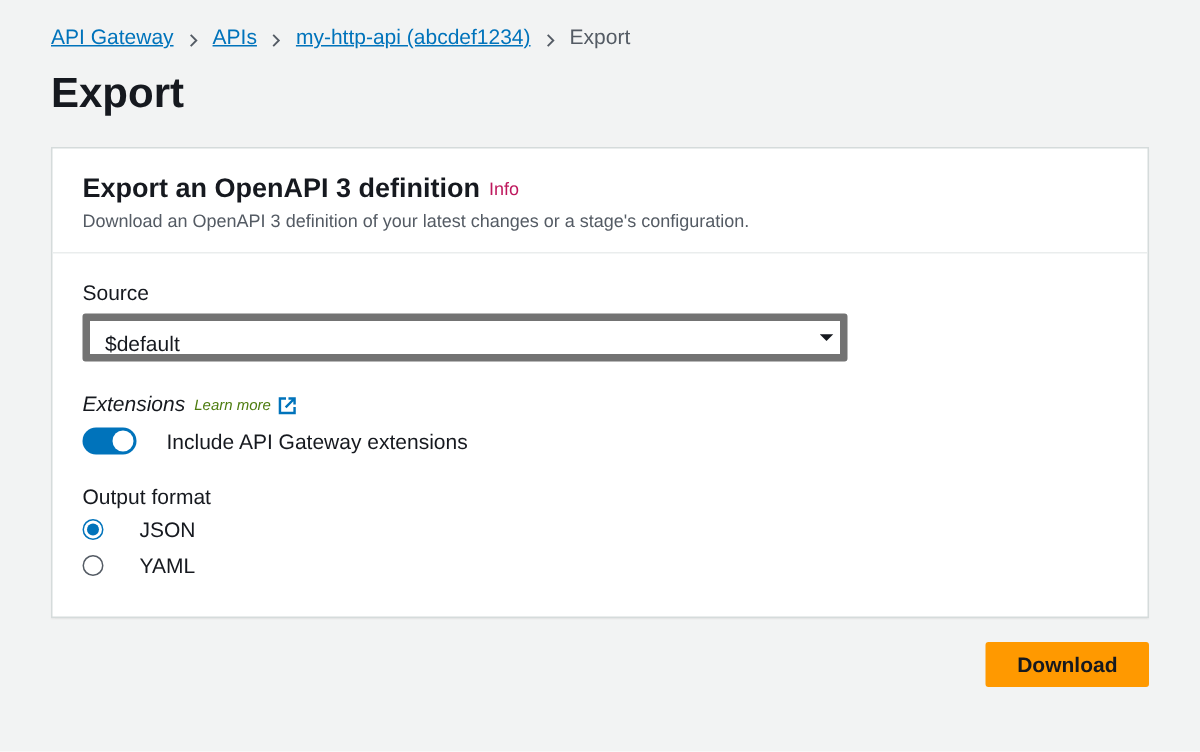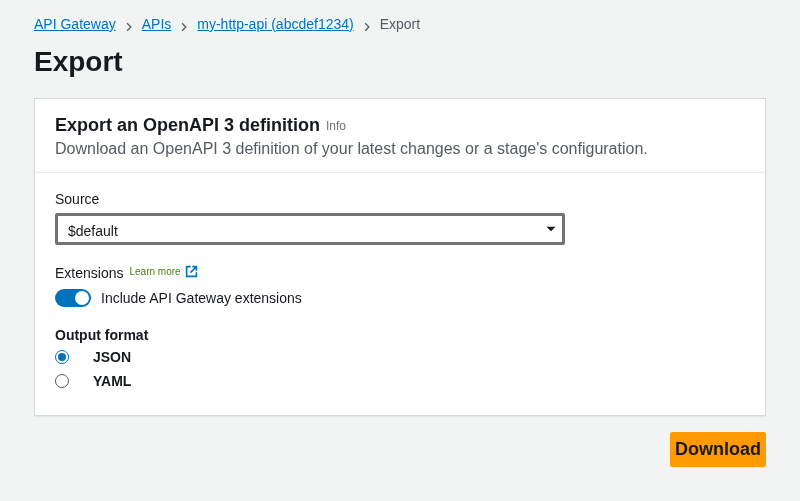--- a/index.html
+++ b/index.html
@@ -55,82 +55,83 @@
     display: flex;
     align-items: center;
     gap: 6px;
     text-align: center;
   }
   .panel-title {
     font-size: 18px;
     font-weight: 700;
   }
   .info-link {
-    color: #737373;
+    color: #be185d;
     font-size: 12px;
     font-weight: 400;
     cursor: pointer;
   }
   .panel-desc {
     color: #545b64;
-    font-size: 16px;
+    font-size: 12px;
     margin-top: 4px;
   }
   .panel-body {
     padding: 18px 20px 18px 20px;
   }
   .form-row { margin-bottom: 20px; }
   .form-label {
     font-size: 14px;
     margin-bottom: 6px;
     display: block;
   }
   .select-wrap {
     position: relative;
     width: 510px;
     max-width: 100%;
   }
   .select {
     width: 100%;
-    border: 3px solid #737373;
+    border: 5px solid #737373;
     background: #fff;
     padding: 6px 28px 6px 10px;
     font-size: 14px;
     height: 32px;
     line-height: 18px;
     cursor: pointer;
     border-radius: 2px;
   }
   .select-caret {
     position: absolute;
     right: 8px;
     top: 50%;
     transform: translateY(-50%);
     pointer-events: none;
     color: #545b64;
   }
   .inline-label {
     display: flex;
-    align-items: flex-start;
+    align-items: flex-end;
     gap: 6px;
     margin-bottom: 8px;
+    font-style: italic;
   }
   .learn-more {
     color: #4d7c0f;
     cursor: pointer;
     display: inline-flex;
     align-items: center;
     gap: 4px;
     font-size: 10px;
   }
   .ext-icon { color: #0073bb; }
   .toggle-row {
     display: flex;
     align-items: center;
-    gap: 10px;
+    gap: 20px;
   }
   .toggle {
     width: 36px;
     height: 18px;
     border-radius: 9px;
     background: #0073bb;
     position: relative;
     cursor: pointer;
   }
   .toggle::after {
@@ -174,22 +175,22 @@
   .footer {
     display: flex;
     justify-content: flex-end;
     margin-top: 16px;
   }
   .btn-primary {
     background: #ff9900;
     border: 1px solid #ff9900;
     color: #16191f;
     font-weight: 700;
-    font-size: 18px;
-    padding: 6px 4px;
+    font-size: 14px;
+    padding: 6px 20px;
     cursor: pointer;
     border-radius: 2px;
   }
   svg { display: block; }
 </style>
 </head>
 <body>
 
 <div class="page">
   <nav class="breadcrumb">
@@ -249,21 +250,21 @@
                 </svg>
             </span>
           </span>
         </div>
         <div class="toggle-row">
           <div class="toggle"></div>
           <span>Include API Gateway extensions</span>
         </div>
       </div>
 
-      <div class="form-row" style="margin-bottom:4px;font-weight:bold;">
+      <div class="form-row" style="margin-bottom:4px;">
         <label class="form-label">Output format</label>
         <div class="radio-group">
           <div class="radio-item">
             <span class="radio selected"></span>
             <span>JSON</span>
           </div>
           <div class="radio-item">
             <span class="radio"></span>
             <span>YAML</span>
           </div>

